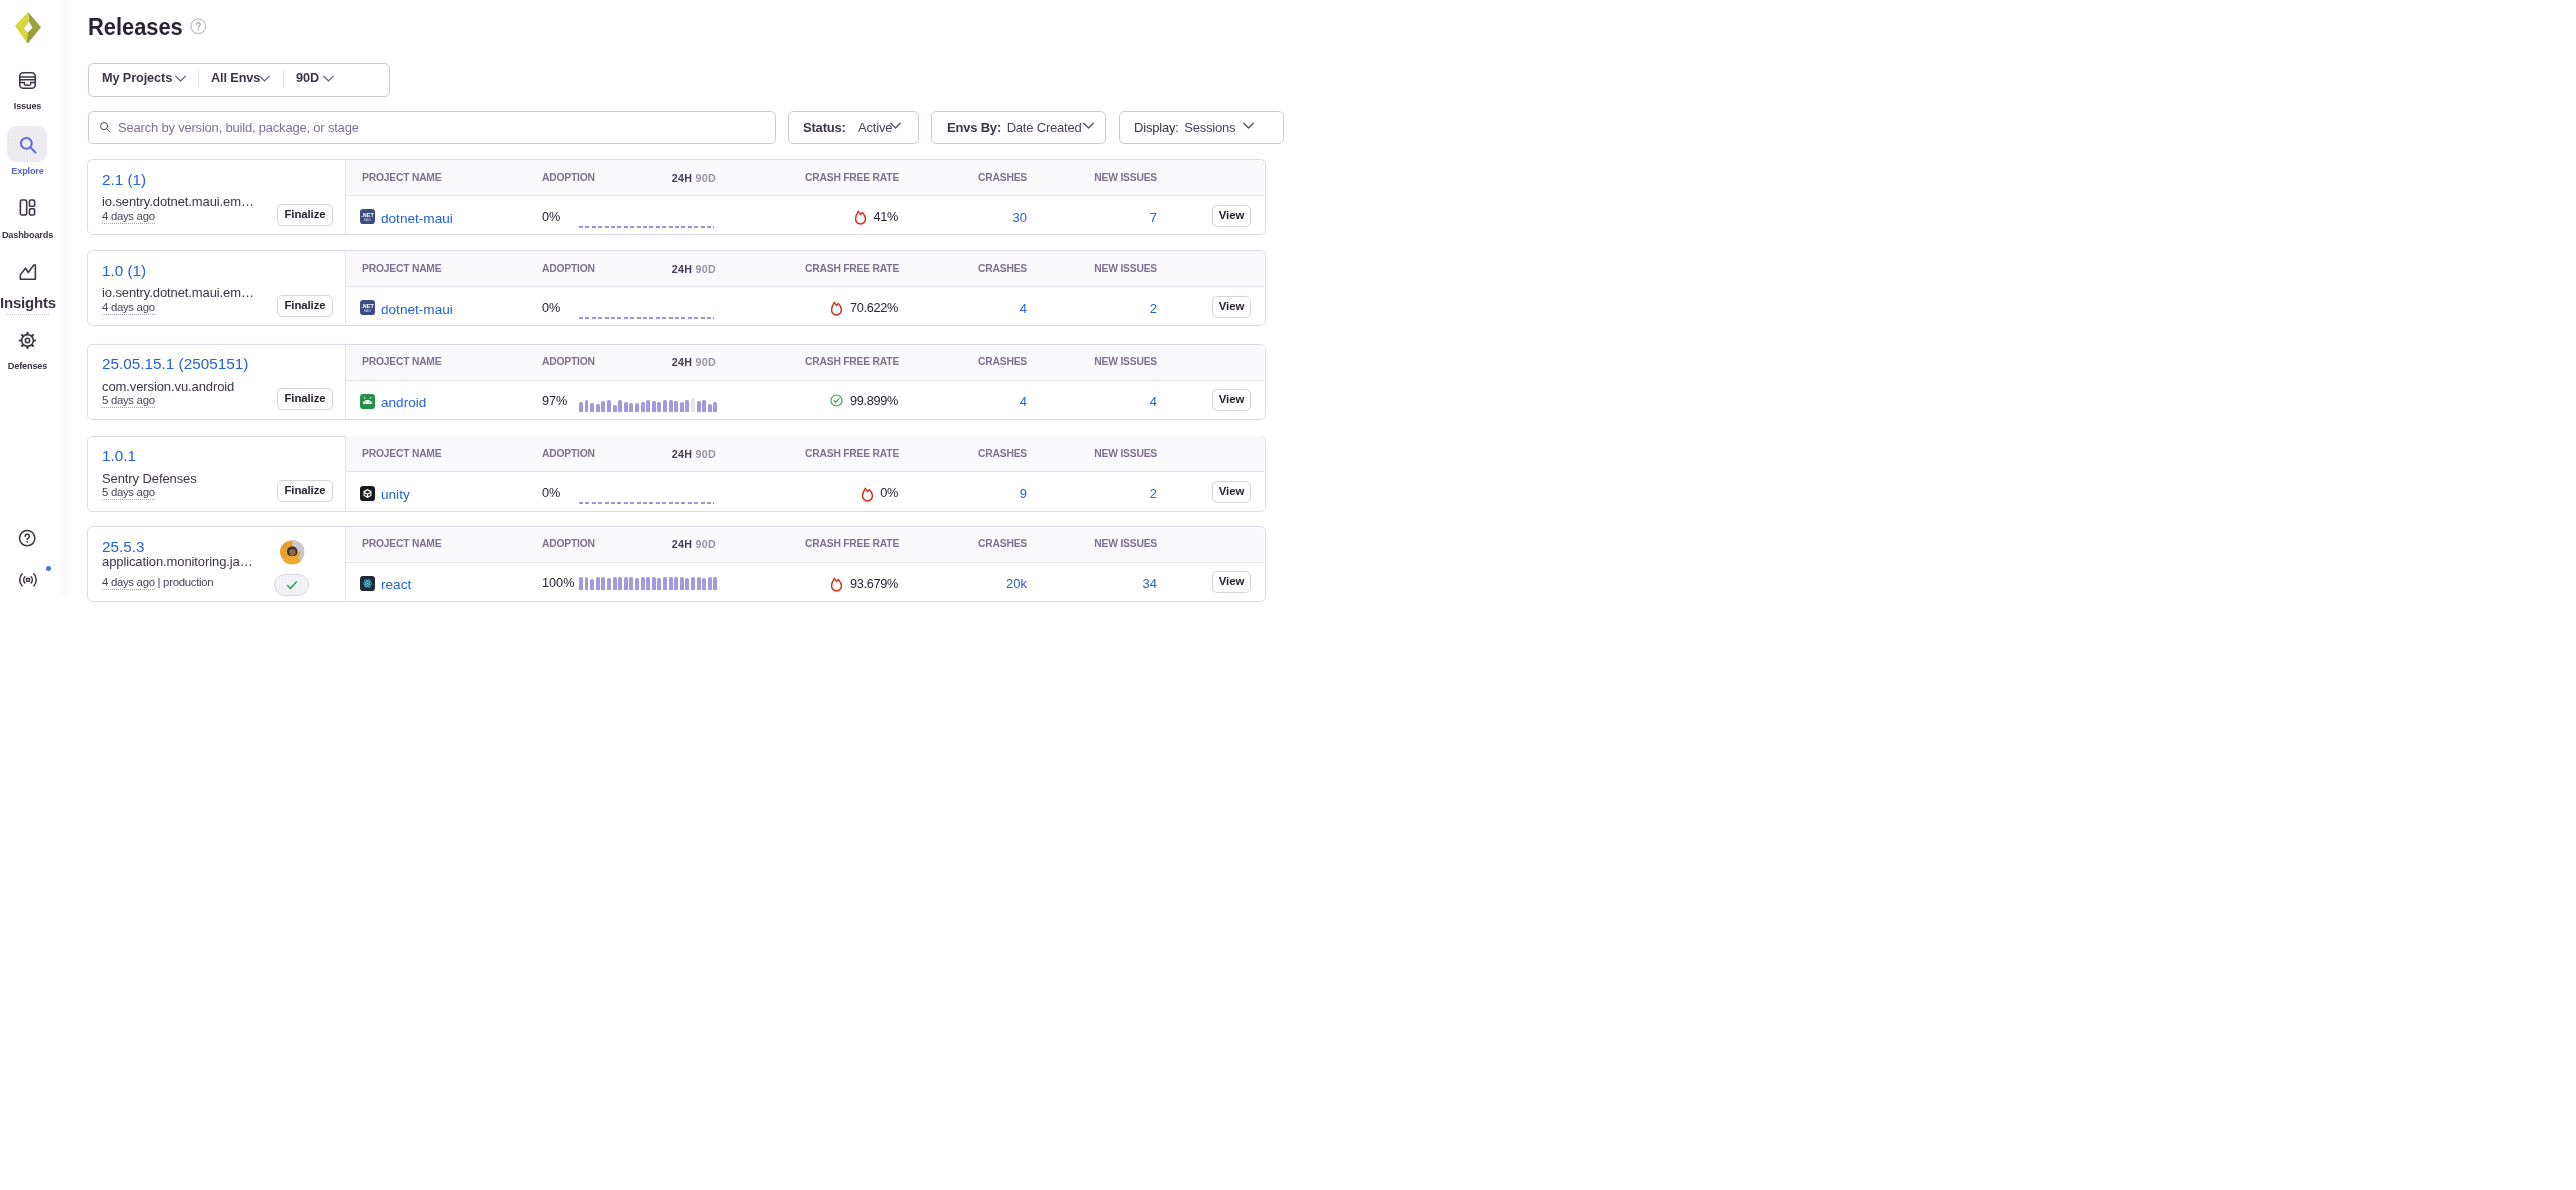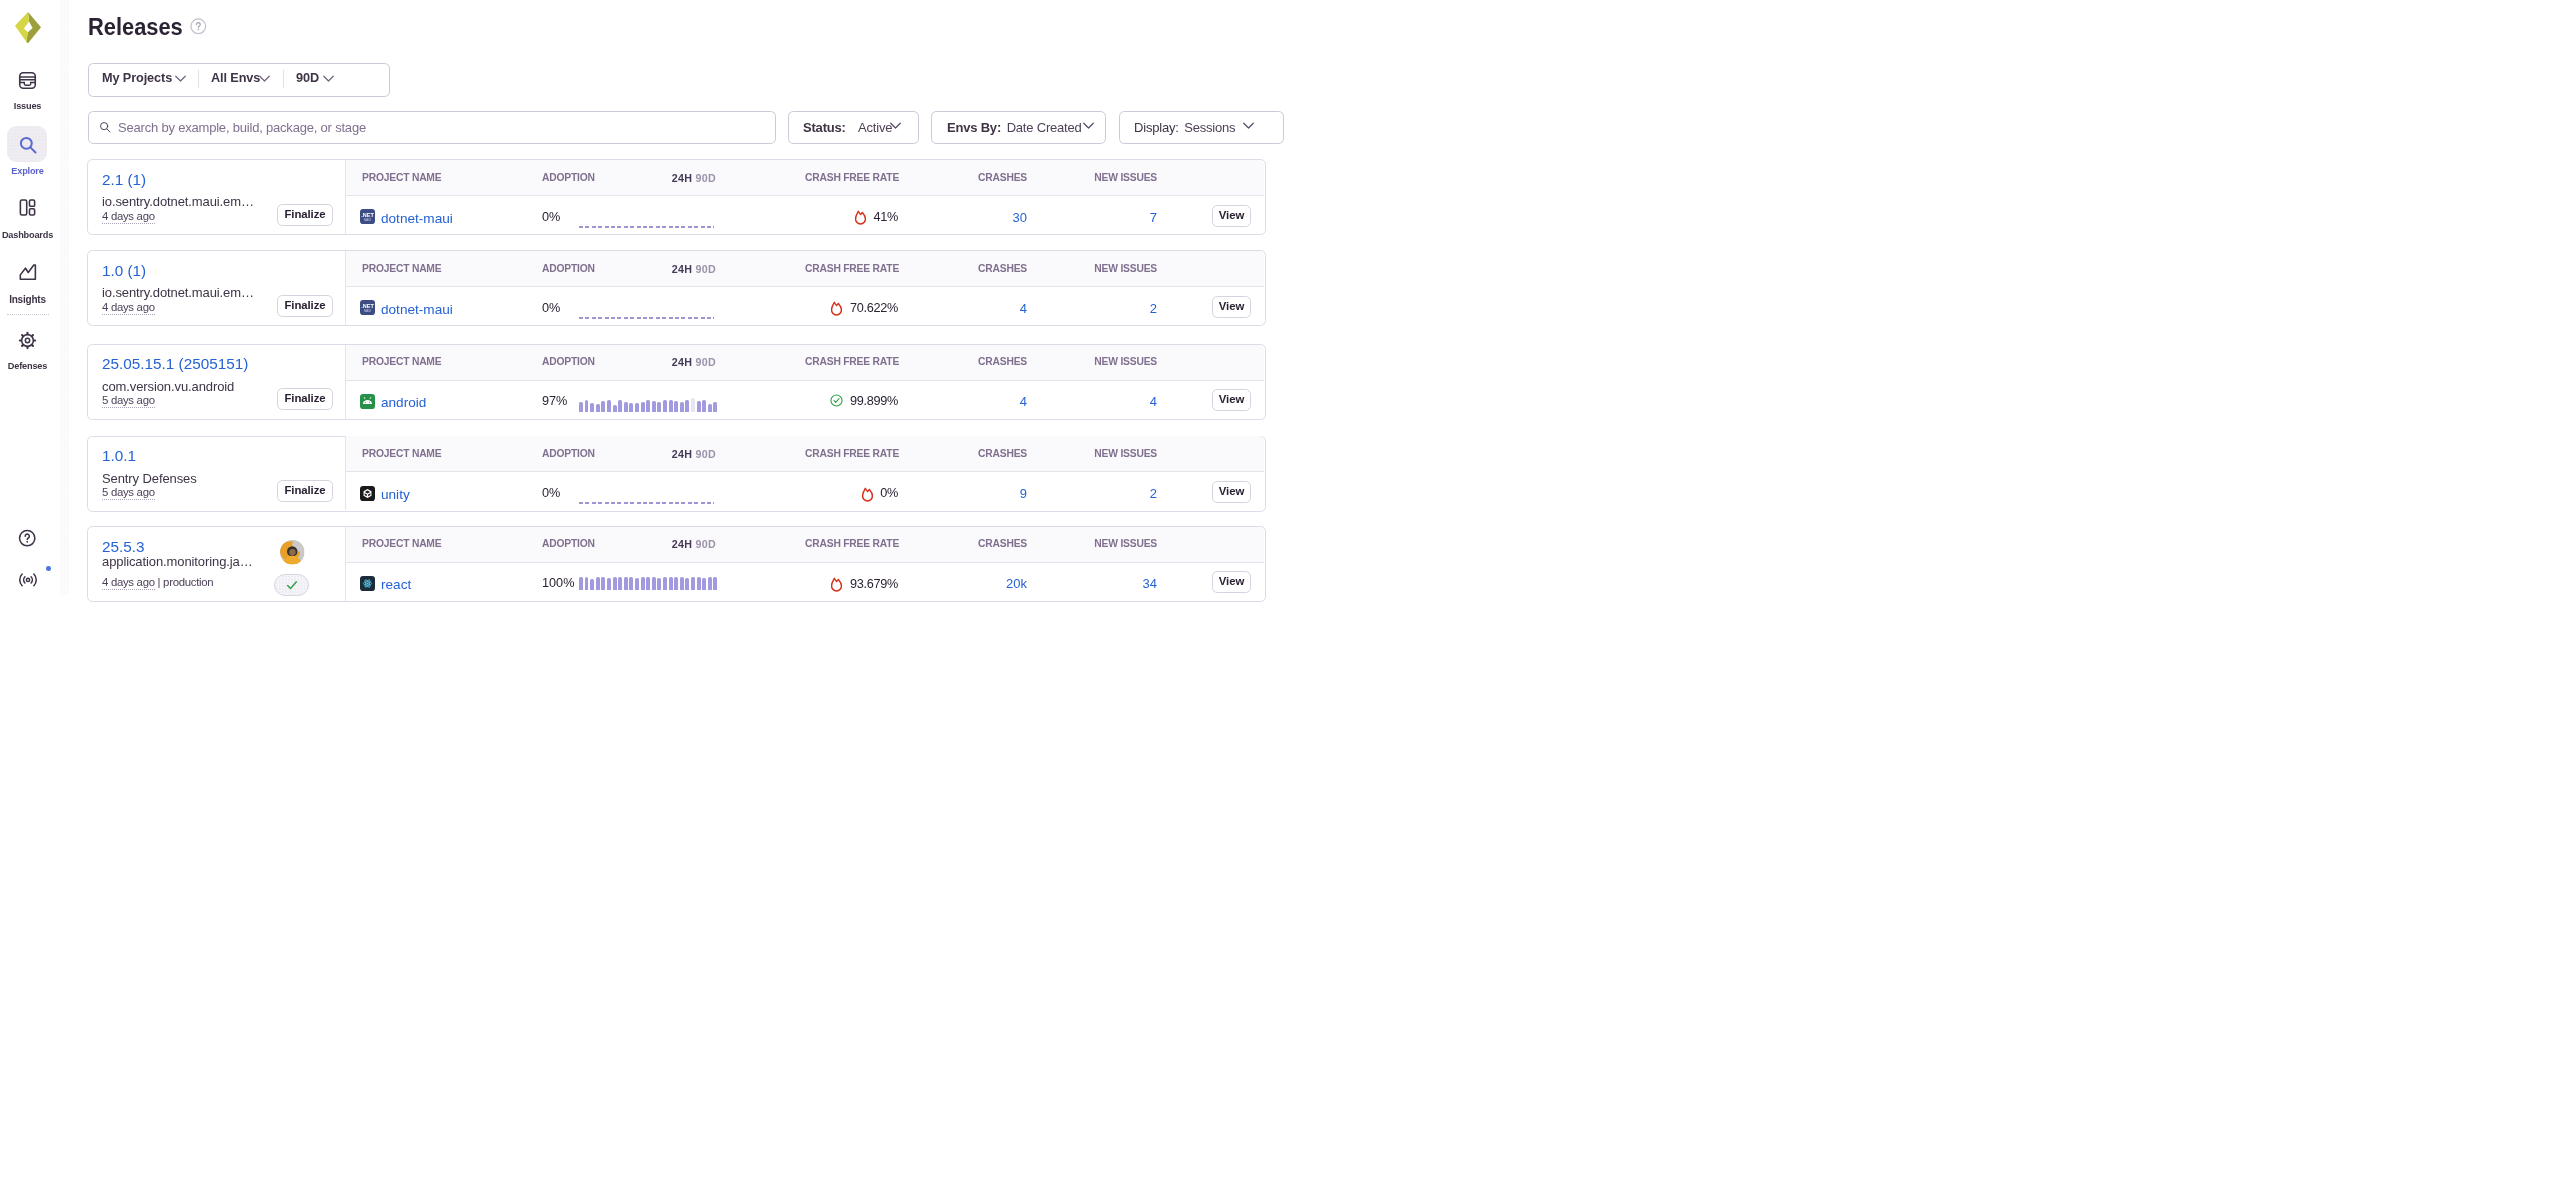--- a/index.html
+++ b/index.html
@@ -38,21 +38,21 @@
 <rect x="14.5" y="2.5" width="6.5" height="8" rx="1.5"></rect>
 <rect x="14.5" y="13.5" width="6.5" height="8" rx="1.5"></rect>
 </svg>
     </div>
     <div style="position:absolute;left:0;top:230px;width:55px;text-align:center;font-size:9.2px;font-weight:700;color:#3e3446;letter-spacing:-0.2px;">Dashboards</div>
 <div style="position:absolute;left:0;top:263px;width:55px;">
       <svg width="19.7" height="19" viewBox="0 0 24 24" fill="none" stroke="#3e3446" stroke-width="2" stroke-linejoin="round">
 <path d="M2.5 20.5 L2.5 15 L9 6.5 L12.5 12 L19.5 2.5 L21.5 2.5 L21.5 20.5 Z"></path>
 </svg>
     </div>
-    <div style="position:absolute;left:0;top:294px;width:55px;text-align:center;font-size:10px;font-weight:700;color:#3e3446;letter-spacing:-0.2px;">Insights</div>
+    <div style="position:absolute;left:0;top:294px;width:55px;text-align:center;font-size:15px;font-weight:700;color:#3e3446;letter-spacing:-0.2px;">Insights</div>
 <div style="position:absolute;left:7px;top:314px;width:42px;border-top:0.9px dotted #cdc7d4;"></div>
 <div style="position:absolute;left:0;top:331px;width:55px;">
       <svg width="19" height="19" viewBox="0 0 24 24" fill="none" stroke="#3e3446">
 <g stroke-width="2.7" stroke-linecap="round">
 <path d="M20.1 12 H21.6"></path>
           <path d="M17.73 17.73 L18.79 18.79"></path>
           <path d="M12 20.1 V21.6"></path>
           <path d="M6.27 17.73 L5.21 18.79"></path>
 <path d="M3.9 12 H2.4"></path>
           <path d="M6.27 6.27 L5.21 5.21"></path>
@@ -114,21 +114,21 @@
     </svg>
   </div>
 
 <div style="position:absolute;left:88px;top:111px;width:686px;height:31px;border:0.9px solid #cfc7d8;border-radius:5.3px;background:#fff;"></div>
 <div style="position:absolute;left:99px;top:121px;">
     <svg width="12.3" height="12.3" viewBox="0 0 24 24" fill="none" stroke="#4b3d57" stroke-width="1.9" stroke-linecap="round">
 <circle cx="10" cy="10" r="7"></circle>
       <path d="M15.6 15.6 L21.5 21.5"></path>
 </svg>
   </div>
-<div style="position:absolute;left:118px;top:120px;font-size:13px;letter-spacing:-0.2px;color:#80708f;">Search by example, build, package, or stage</div>
+<div style="position:absolute;left:118px;top:120px;font-size:13px;letter-spacing:-0.2px;color:#80708f;">Search by version, build, package, or stage</div>
 
 <div style="position:absolute;left:788px;top:111px;width:129px;height:31px;border:0.9px solid #cfc7d8;border-radius:5.3px;background:#fff;"></div>
 <div style="position:absolute;left:803px;top:120px;font-size:13px;letter-spacing:-0.2px;"><b style="font-weight:700;color:#3e3446;">Status:</b> <span style="color:#4d4158;margin-left:9px;">Active</span></div>
 <div style="position:absolute;left:889px;top:121px;">
     <svg width="13" height="8.8" viewBox="0 0 15 10" fill="none" stroke="#554a63" stroke-width="1.4" stroke-linecap="round" stroke-linejoin="round">
       <path d="M2 2.5 L7.5 8 L13 2.5"></path>
     </svg>
   </div>
 
 <div style="position:absolute;left:931px;top:111px;width:173px;height:31px;border:0.9px solid #cfc7d8;border-radius:5.3px;background:#fff;"></div>

